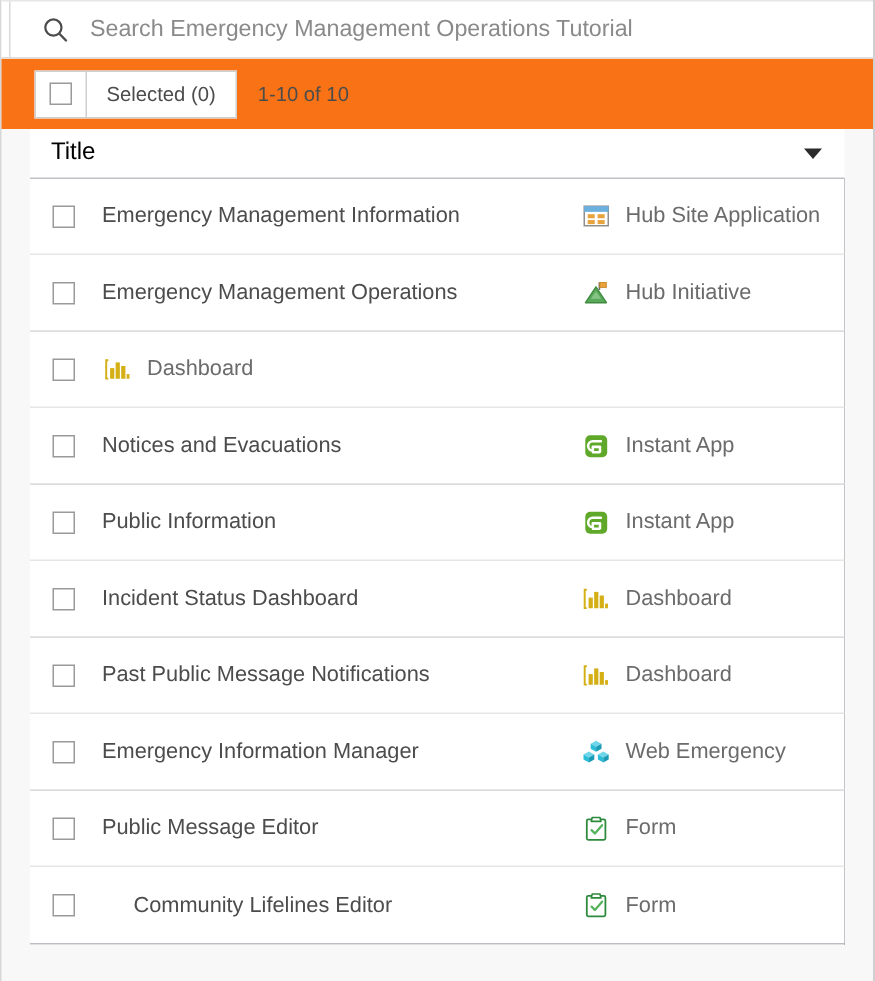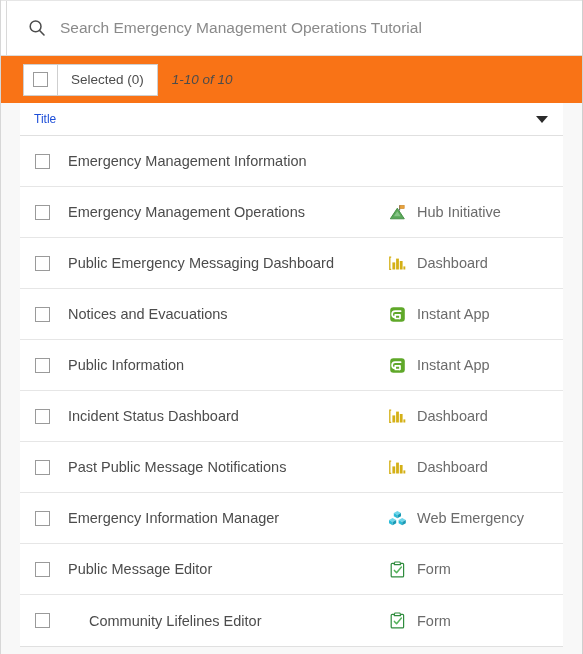--- a/index.html
+++ b/index.html
@@ -17,21 +17,21 @@
     width: 583px;
     height: 654px;
     background: #f8f8f8;
     border-left: 1px solid #d7d7d7;
     border-right: 1px solid #cfcfcf;
   }
 
   
   .search-bar {
     position: relative;
-    height: 56px;
+    height: 39px;
     background: #ffffff;
     border-bottom: 1px solid #dcdcdc;
     border-top: 1px solid #e6e6e6;
     display: flex;
     align-items: center;
     padding-left: 12px;
   }
   .search-bar::before {
     content: "";
     position: absolute;
@@ -102,37 +102,36 @@
     font-size: 13.5px;
     color: #4c4c4c;
     white-space: nowrap;
     cursor: pointer;
   }
   .range-label {
     margin-left: 14px;
     font-size: 13.5px;
     color: #4c4c4c;
     white-space: nowrap;
-    font-style: italic;
   }
 
   
   .sort-header {
     margin: 0 19px 0 19px;
     background: #ffffff;
     height: 33px;
     display: flex;
     align-items: center;
     padding: 0 14px 0 14px;
     border-bottom: 1px solid #e0e0e0;
     cursor: pointer;
   }
   .sort-label {
-    font-size: 12px;
-    color: #1d4ed8;
+    font-size: 16px;
+    color: #000000;
     flex: 1 1 auto;
   }
   .caret {
     width: 0; height: 0;
     border-left: 6px solid transparent;
     border-right: 6px solid transparent;
     border-top: 7px solid #2b2b2b;
     margin-right: 1px;
   }
 
@@ -216,20 +215,33 @@
     <span class="caret"></span>
   </div>
 
   <div class="list">
 
     <div class="row">
       <span class="row-cb">
         <span class="cb"></span>
       </span>
       <span class="row-title">Emergency Management Information</span>
+      <span class="row-type">
+        <span class="type-icon">
+          <svg width="19" height="19" viewBox="0 0 19 19">
+            <rect x="1.5" y="2.5" width="16" height="13" fill="#ffffff" stroke="#8f8f8f" stroke-width="1"></rect>
+            <rect x="1.5" y="2.5" width="16" height="3.6" fill="#6cb0de" stroke="#6cb0de" stroke-width="0.4"></rect>
+            <rect x="3.8" y="7.8" width="4.7" height="2.7" fill="#e8a33d"></rect>
+            <rect x="10.4" y="7.8" width="4.7" height="2.7" fill="#e8a33d"></rect>
+            <rect x="3.8" y="11.7" width="4.7" height="2.7" fill="#e8a33d"></rect>
+            <rect x="10.4" y="11.7" width="4.7" height="2.7" fill="#e8a33d"></rect>
+          </svg>
+        </span>
+        <span class="type-label">Hub Site Application</span>
+      </span>
     </div>
 
     <div class="row">
       <span class="row-cb">
         <span class="cb"></span>
       </span>
       <span class="row-title">Emergency Management Operations</span>
       <span class="row-type">
         <span class="type-icon">
           <svg width="19" height="19" viewBox="0 0 19 19">
@@ -240,21 +252,20 @@
           </svg>
         </span>
         <span class="type-label">Hub Initiative</span>
       </span>
     </div>
 
     <div class="row">
       <span class="row-cb">
         <span class="cb"></span>
       </span>
-      <span class="row-title">Public Emergency Messaging Dashboard</span>
       <span class="row-type">
         <span class="type-icon">
           <svg width="19" height="19" viewBox="0 0 19 19">
             <path d="M3.2 3.2 L1.8 3.2 L1.8 15.4 L3.2 15.4" fill="none" stroke="#d4b016" stroke-width="1.3"></path>
             <rect x="4.4" y="8.4" width="2.8" height="7.1" fill="#d4b016"></rect>
             <rect x="8.1" y="4.6" width="2.8" height="10.9" fill="#d4b016"></rect>
             <rect x="11.8" y="7.0" width="2.8" height="8.5" fill="#d4b016"></rect>
             <rect x="15.4" y="12.4" width="1.9" height="3.1" fill="#d4b016"></rect>
           </svg>
         </span>

